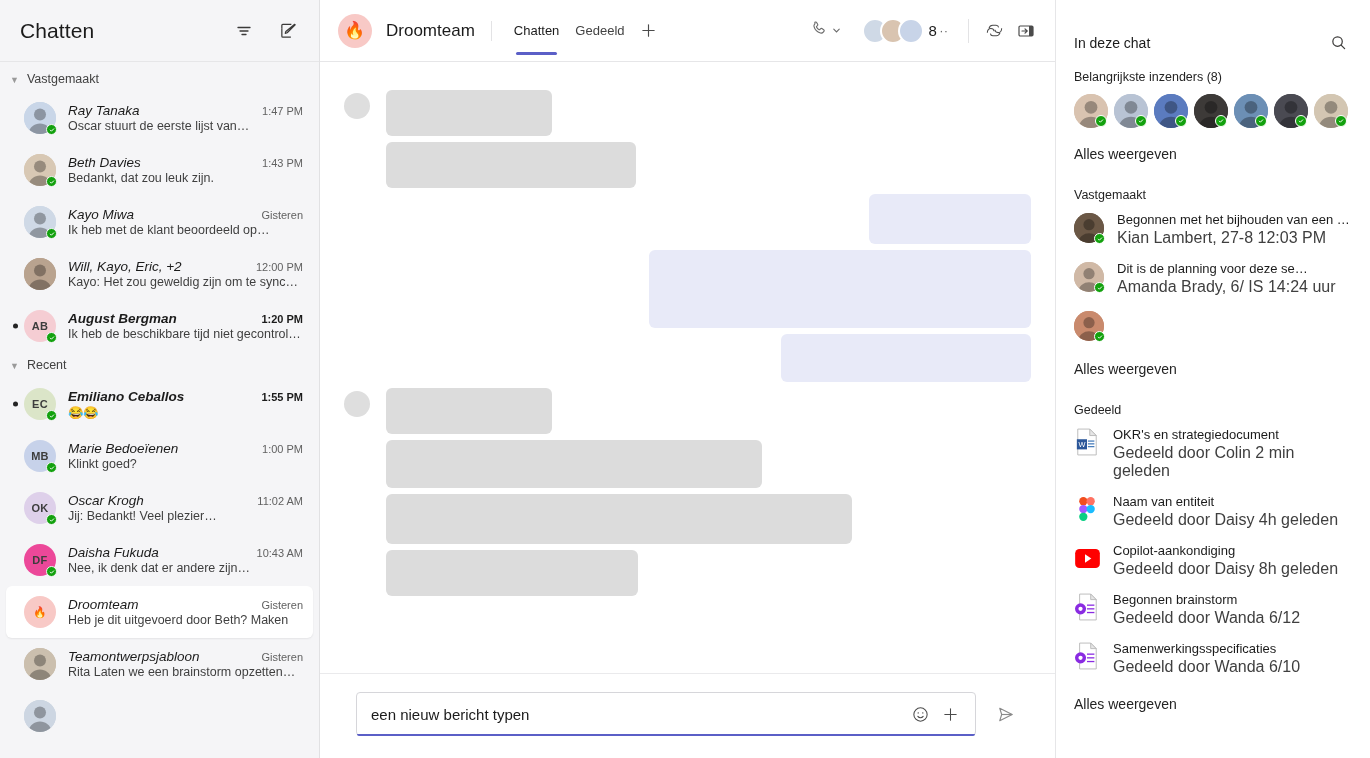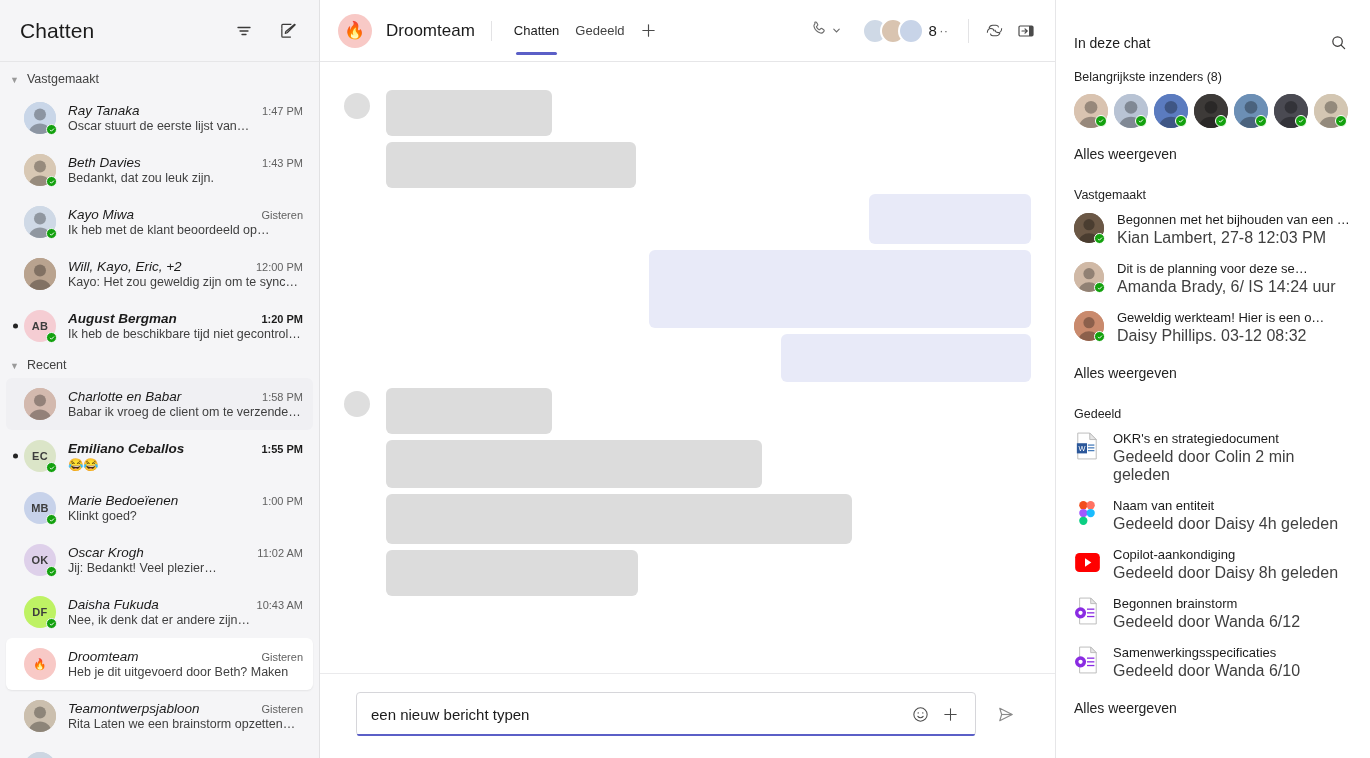--- a/index.html
+++ b/index.html
@@ -331,38 +331,20 @@
               <span class="cl-name">August Bergman</span>
               <span class="cl-time">1:20 PM</span>
             </div>
             <div class="cl-preview">Ik heb de beschikbare tijd niet gecontroleerd…</div>
           </div>
         </div>
         <div class="cl-group">
           <span class="cl-group-caret">▼</span>
           <span class="cl-group-label">Recent</span>
         </div>
-        <div class="cl-row soft">
-          <div class="av-wrap">
-            <div class="avatar" style="background: rgb(211, 185, 174);">
-              <svg viewBox="0 0 32 32" width="100%" height="100%">
-                <rect width="32" height="32" fill="#d3b9ae"></rect>
-                <circle cx="16" cy="12.5" r="6" fill="rgba(0,0,0,.30)"></circle>
-                <path d="M4 32c1.5-7 6.4-10.5 12-10.5S26.5 25 28 32z" fill="rgba(0,0,0,.30)"></path>
-              </svg>
-            </div>
-          </div>
-          <div class="cl-body">
-            <div class="cl-line1">
-              <span class="cl-name">Charlotte en      Babar</span>
-              <span class="cl-time">1:58 PM</span>
-            </div>
-            <div class="cl-preview">Babar ik vroeg de client om te verzenden…</div>
-          </div>
-        </div>
         <div class="cl-row unread">
           <span class="unread-dot"></span>
           <div class="av-wrap">
             <div class="avatar" style="background: rgb(219, 229, 200);">EC</div>
             <span class="presence">
               <svg viewBox="0 0 10 10" fill="none" stroke="#fff" stroke-width="1.6" stroke-linecap="round" stroke-linejoin="round">
                 <path d="M2.2 5.2 4 7l3.8-3.9"></path>
               </svg>
             </span>
           </div>
@@ -403,21 +385,21 @@
           <div class="cl-body">
             <div class="cl-line1">
               <span class="cl-name">Oscar Krogh</span>
               <span class="cl-time">11:02 AM</span>
             </div>
             <div class="cl-preview">Jij: Bedankt! Veel plezier…</div>
           </div>
         </div>
         <div class="cl-row">
           <div class="av-wrap">
-            <div class="avatar" style="background: #bef264;">DF</div>
+            <div class="avatar" style="background: #ec4899;">DF</div>
             <span class="presence">
               <svg viewBox="0 0 10 10" fill="none" stroke="#fff" stroke-width="1.6" stroke-linecap="round" stroke-linejoin="round">
                 <path d="M2.2 5.2 4 7l3.8-3.9"></path>
               </svg>
             </span>
           </div>
           <div class="cl-body">
             <div class="cl-line1">
               <span class="cl-name">Daisha Fukuda</span>
               <span class="cl-time">10:43 AM</span>
@@ -765,24 +747,20 @@
                 <rect width="32" height="32" fill="#c98a6d"></rect>
                 <circle cx="16" cy="12.5" r="6" fill="rgba(0,0,0,.30)"></circle>
                 <path d="M4 32c1.5-7 6.4-10.5 12-10.5S26.5 25 28 32z" fill="rgba(0,0,0,.30)"></path>
               </svg>
             </div>
             <span class="presence">
               <svg viewBox="0 0 10 10" fill="none" stroke="#fff" stroke-width="1.6" stroke-linecap="round" stroke-linejoin="round">
                 <path d="M2.2 5.2 4 7l3.8-3.9"></path>
               </svg>
             </span>
-          </div>
-          <div class="rp-itxt">
-            <div class="rp-it-title">Geweldig werkteam!   Hier is een o…</div>
-            <div class="rp-it-sub">Daisy Phillips. 03-12 08:32</div>
           </div>
         </div>
       </div>
     <div class="rp-link">Alles weergeven</div>
 
     <div class="rp-section-title">Gedeeld</div>
     <div id="rp-shared">
         <div class="rp-item">
           <div class="file-icon">
             <svg viewBox="0 0 26 30" width="24" height="28">

